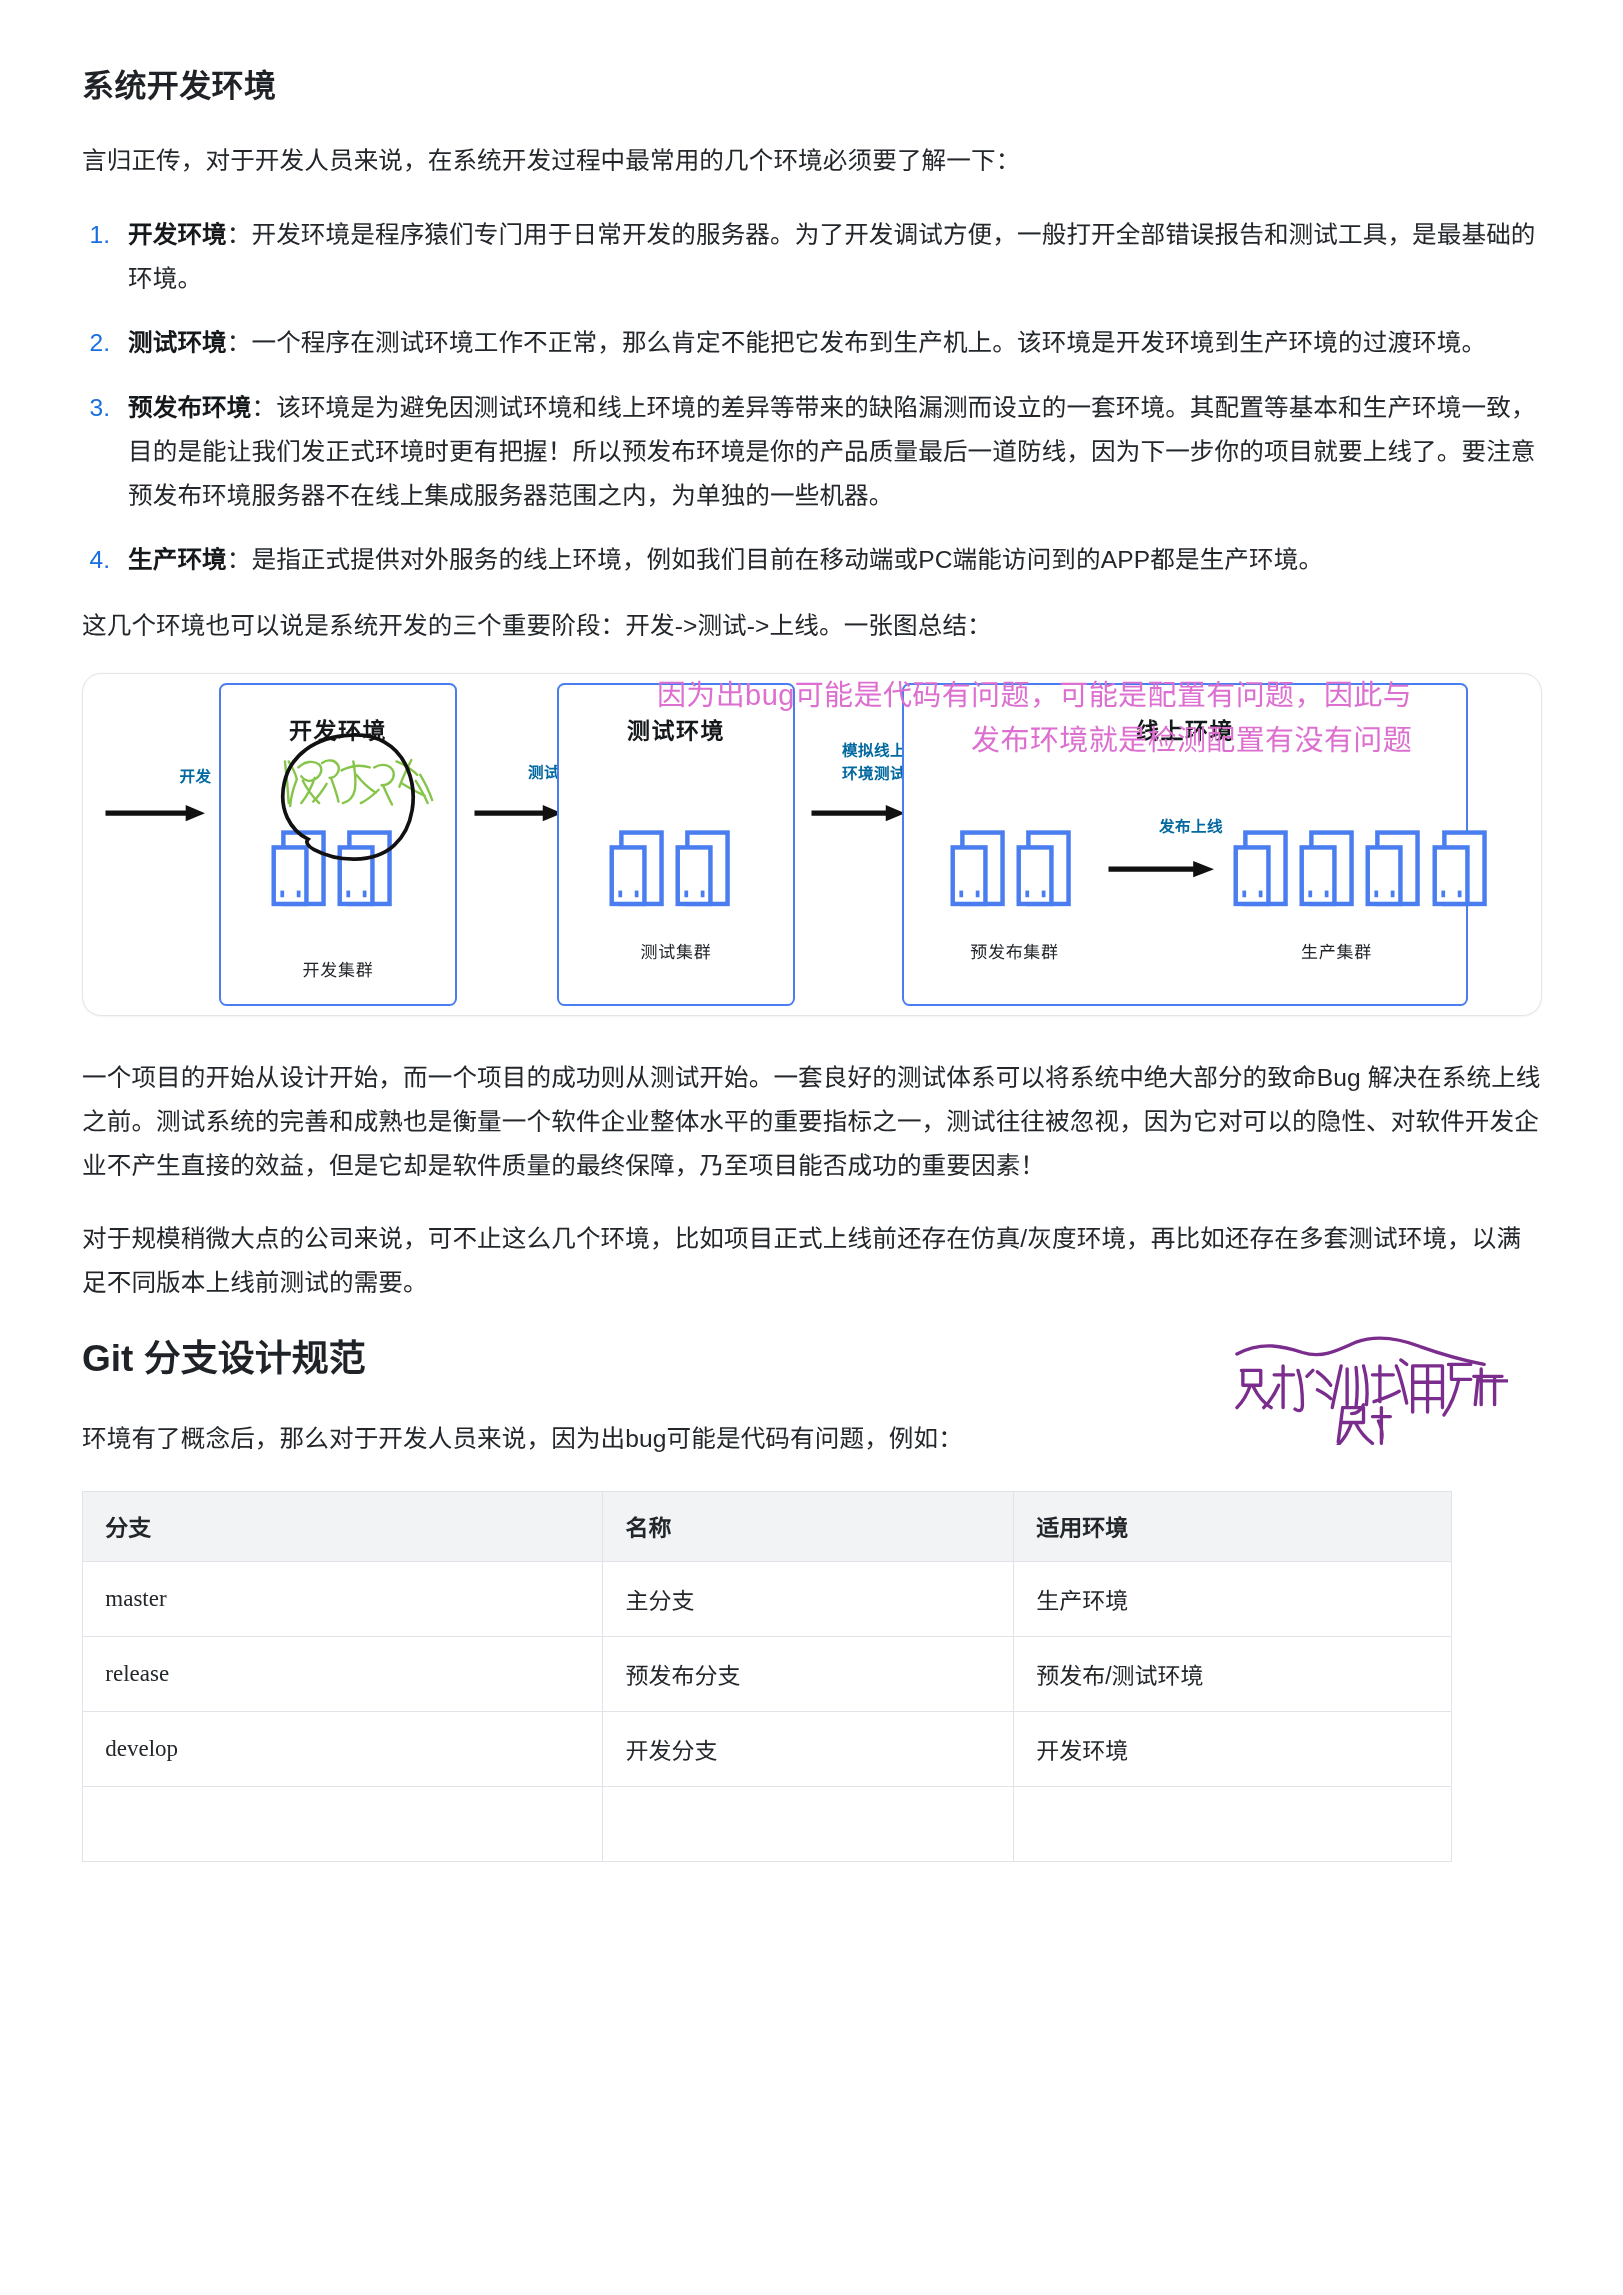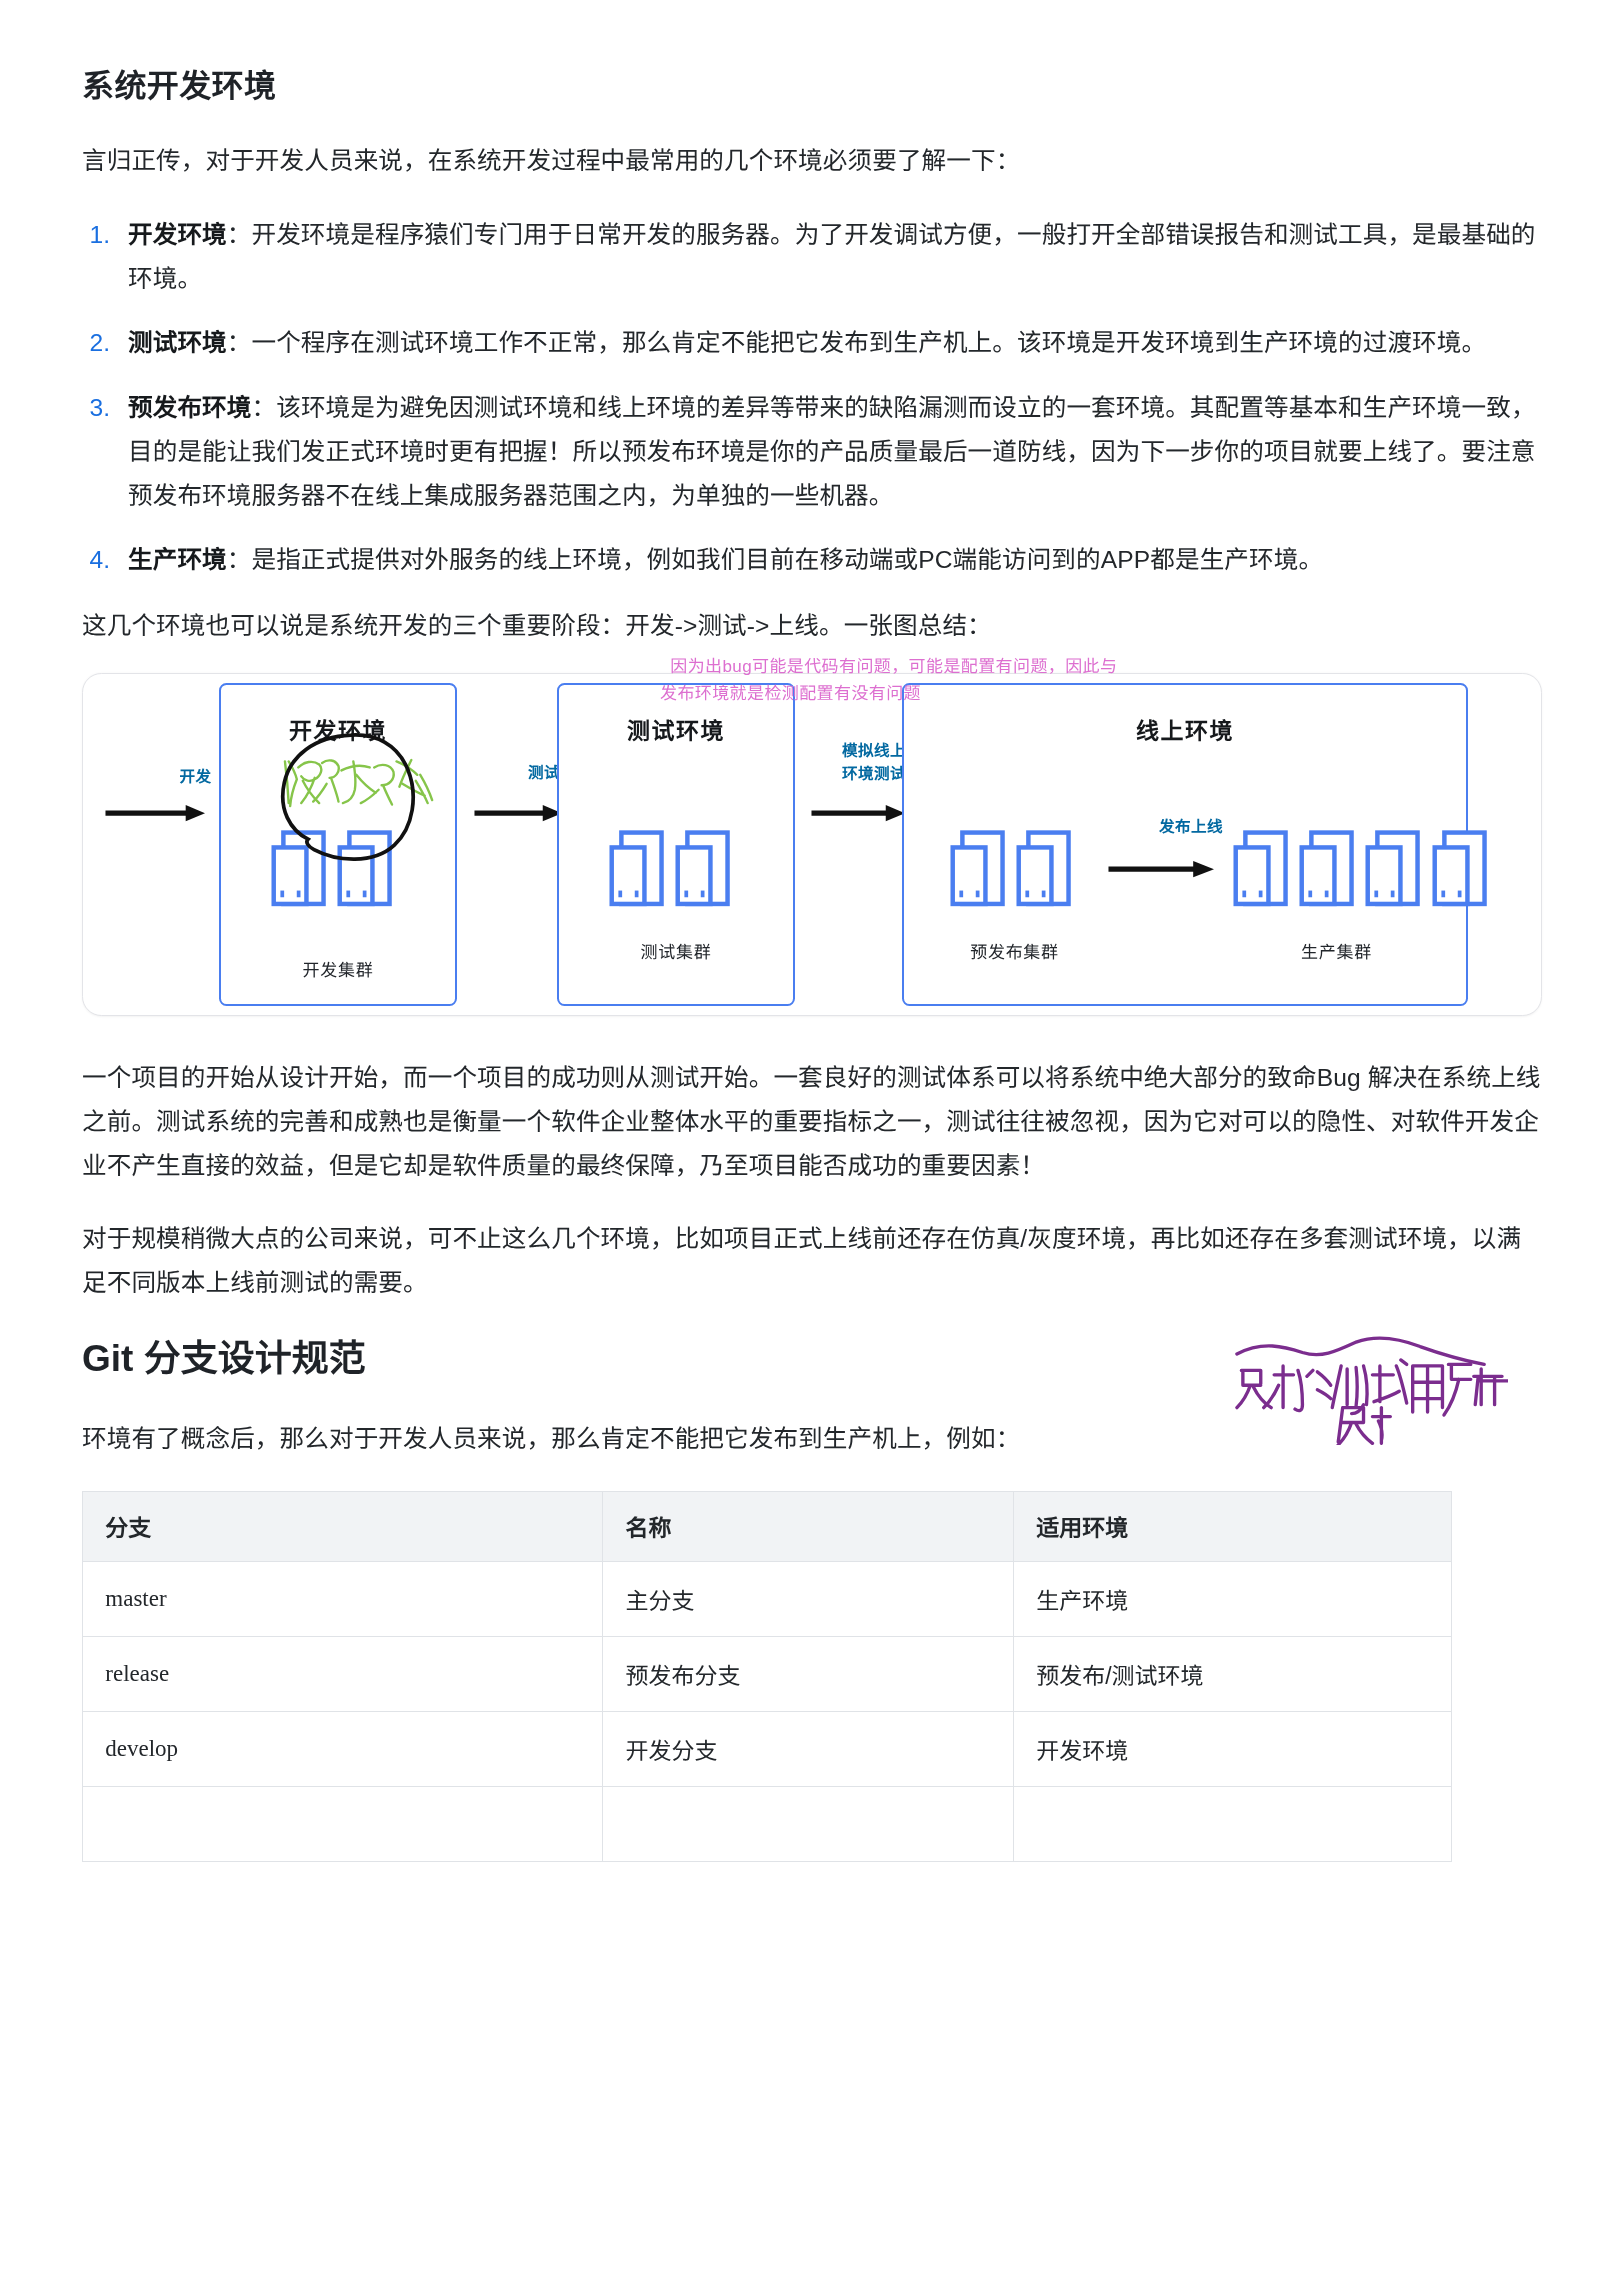--- a/index.html
+++ b/index.html
@@ -79,26 +79,26 @@
   ol.env-list b { font-weight: 700; color: #16191c; }
 
   
   .hw {
     position: absolute;
     pointer-events: none;
     white-space: pre;
   }
   .hw-pink {
     color: #dd6fd0;
-    font-size: 17px;
+    font-size: 29px;
     line-height: 1.55;
-    left: 660px;
+    left: 640px;
     top: 628px;
     letter-spacing: 0.4px;
-    text-align: left;
+    text-align: right;
   }
   .hw-pink .l2 { display: block; }
   .hw-green-wrap {
     position: absolute;
     left: 279px;
     top: 745px;
     width: 171px;
     height: 82px;
   }
   .hw-circle-wrap {
@@ -342,21 +342,21 @@
     </div>
 
   </div>
 
   <p class="para">一个项目的开始从设计开始，而一个项目的成功则从测试开始。一套良好的测试体系可以将系统中绝大部分的致命Bug 解决在系统上线之前。测试系统的完善和成熟也是衡量一个软件企业整体水平的重要指标之一，测试往往被忽视，因为它对可以的隐性、对软件开发企业不产生直接的效益，但是它却是软件质量的最终保障，乃至项目能否成功的重要因素！</p>
 
   <p class="para">对于规模稍微大点的公司来说，可不止这么几个环境，比如项目正式上线前还存在仿真/灰度环境，再比如还存在多套测试环境，以满足不同版本上线前测试的需要。</p>
 
   <h2 class="doc-h2">Git 分支设计规范</h2>
 
-  <p class="para">环境有了概念后，那么对于开发人员来说，那么肯定不能把它发布到生产机上，例如：</p>
+  <p class="para">环境有了概念后，那么对于开发人员来说，因为出bug可能是代码有问题，例如：</p>
 
   <table class="branch-table">
     <colgroup>
         <col class="c1">
         <col class="c2">
         <col class="c3">
       </colgroup>
     <thead>
       <tr>
         <th>分支</th>

